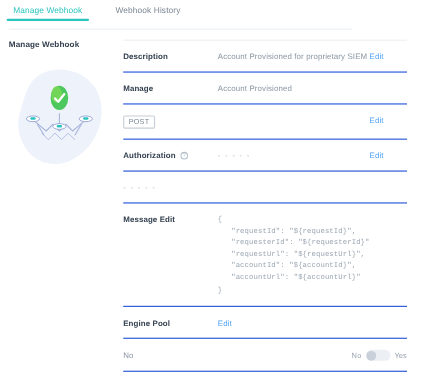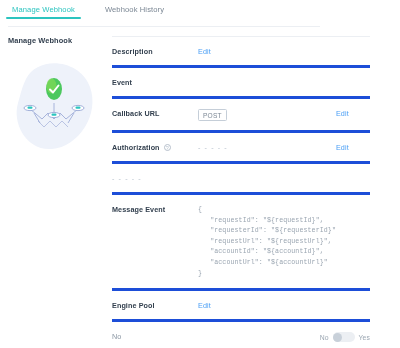--- a/index.html
+++ b/index.html
@@ -99,21 +99,21 @@
 
   
   .rows {
     flex: 1 1 auto;
     padding-right: 8px;
     box-sizing: border-box;
   }
   .row {
     display: flex;
     align-items: flex-start;
-    border-bottom: 3px solid #1d4ed8;
+    border-bottom: 1px solid #1d4ed8;
     padding: 9px 0 9px 0;
     min-height: 13px;
     box-sizing: border-box;
   }
   .row:first-child { border-top: 1px solid #eceff3; }
   .row-label {
     flex: 0 0 86px;
     font-size: 7.2px;
     font-weight: bold;
     color: #33404f;
@@ -260,30 +260,31 @@
           <ellipse cx="43.5" cy="33" rx="5" ry="7.5" fill="#7ed957" opacity="0.75"></ellipse>
           <path d="M42 36.5 L45 39.5 L50.5 32.5" stroke="#ffffff" stroke-width="2" fill="none" stroke-linecap="round" stroke-linejoin="round"></path>
         </svg>
       </div>
     </div>
 
     <div class="rows">
 
       <div class="row">
         <div class="row-label">Description</div>
+        <div class="row-value">Account Provisioned for proprietary SIEM</div>
         <div class="row-action">Edit</div>
       </div>
 
       <div class="row">
-        <div class="row-label">Event</div>
+        <div class="row-label">Manage</div>
+        <div class="row-value">Account Provisioned</div>
         <div class="row-action empty"></div>
       </div>
 
       <div class="row">
-        <div class="row-label">Callback URL</div>
         <div class="row-value">
           <span class="method-badge">POST</span>
         </div>
         <div class="row-action">Edit</div>
       </div>
 
       <div class="row">
         <div class="row-label">
           <span>Authorization</span>
           <span class="help-icon">?</span>
@@ -291,21 +292,21 @@
         <div class="row-value dashes">- - - - -</div>
         <div class="row-action">Edit</div>
       </div>
 
       <div class="row">
         <div class="row-value dashes">- - - - -</div>
         <div class="row-action empty"></div>
       </div>
 
       <div class="row">
-        <div class="row-label">Message Event</div>
+        <div class="row-label">Message Edit</div>
         <div class="row-value">
           <pre class="code">{
    "requestId": "${requestId}",
    "requesterId": "${requesterId}"
    "requestUrl": "${requestUrl}",
    "accountId": "${accountId}",
    "accountUrl": "${accountUrl}"
 }</pre>
         </div>
         <div class="row-action empty"></div>

